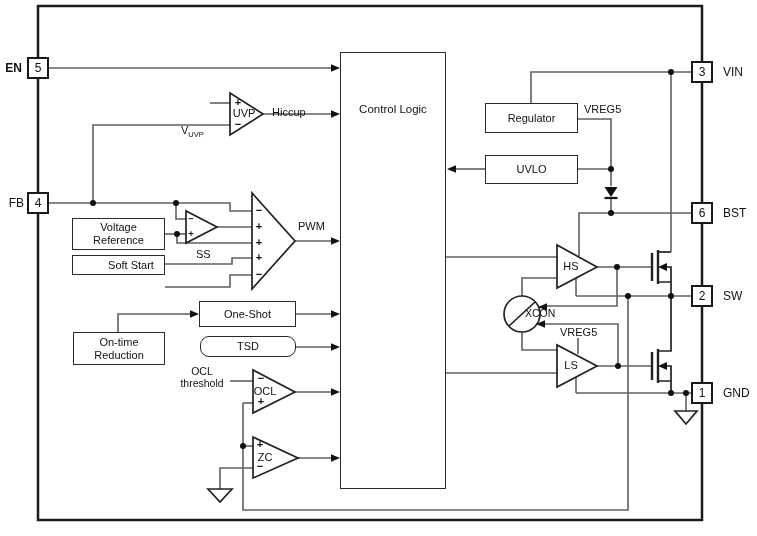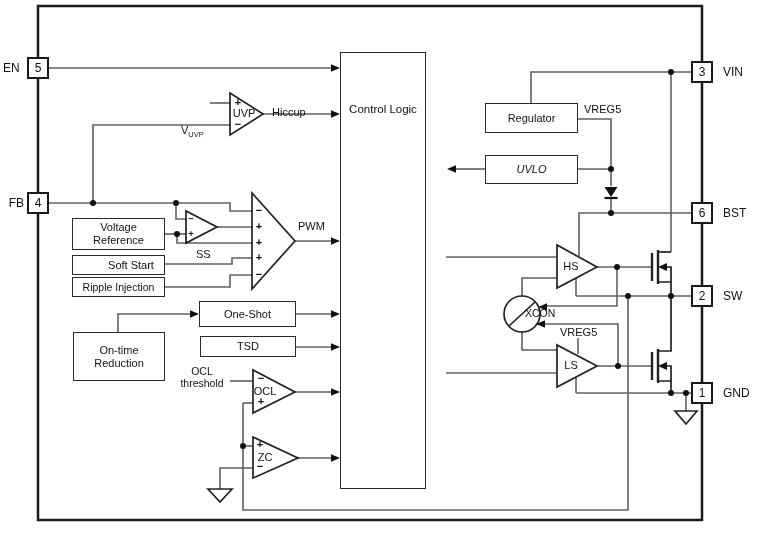--- a/index.html
+++ b/index.html
@@ -144,47 +144,44 @@
       <circle cx="671" cy="72" r="3"></circle>
       <circle cx="617" cy="267" r="3"></circle>
       <circle cx="618" cy="366" r="3"></circle>
       <circle cx="628" cy="296" r="3"></circle>
       <circle cx="671" cy="296" r="3"></circle>
       <circle cx="671" cy="393" r="3"></circle>
       <circle cx="686" cy="393" r="3"></circle>
     </g>
   </svg>
 
-  <div class="box box-cl" style="left:340px;top:52px;width:86px;height:437px;">
+  <div class="box box-cl" style="left:340px;top:52px;width:106px;height:437px;">
     <span>Control Logic</span>
   </div>
   <div class="box" style="left:72px;top:218px;width:93px;height:32px;">
     <span>Voltage</span>
     <span>Reference</span>
   </div>
   <div class="box" style="left:72px;top:255px;width:93px;height:20px;padding-left:25px;">
     <span>Soft Start</span>
   </div>
-  <div class="box" style="left:72px;top:277px;width:93px;height:20px;font-size:10.5px;">
-    <span>Ripple Injection</span>
-  </div>
   <div class="box" style="left:199px;top:301px;width:97px;height:26px;text-align:right;">
     <span>One-Shot</span>
   </div>
-  <div class="box" style="left:200px;top:336px;width:96px;height:21px;">
+  <div class="box" style="left:200px;top:336px;width:96px;height:21px;border-radius:9px;">
     <span>TSD</span>
   </div>
-  <div class="box" style="left:73px;top:332px;width:92px;height:49px;">
+  <div class="box" style="left:73px;top:332px;width:92px;height:33px;">
     <span>On-time</span>
     <span>Reduction</span>
   </div>
   <div class="box" style="left:485px;top:103px;width:93px;height:30px;">
     <span>Regulator</span>
   </div>
-  <div class="box" style="left:485px;top:155px;width:93px;height:29px;font-style:italic;">
+  <div class="box" style="left:485px;top:155px;width:93px;height:29px;">
     <span>UVLO</span>
   </div>
 
   <div class="pin" style="left:27px;top:57px;">
       <span>5</span>
     </div>
   <div class="pin" style="left:27px;top:192px;">
       <span>4</span>
     </div>
   <div class="pin" style="left:691px;top:61px;">
@@ -193,21 +190,21 @@
   <div class="pin" style="left:691px;top:202px;">
       <span>6</span>
     </div>
   <div class="pin" style="left:691px;top:285px;">
       <span>2</span>
     </div>
   <div class="pin" style="left:691px;top:382px;">
       <span>1</span>
     </div>
 
-  <div class="pinlbl" style="left:3px;top:61px;width:21px;text-align:left;">EN</div>
+  <div class="pinlbl" style="left:3px;top:61px;width:21px;text-align:center;font-weight:bold;">EN</div>
   <div class="pinlbl" style="left:3px;top:196px;width:21px;text-align:right;">FB</div>
   <div class="pinlbl" style="left:723px;top:65px;">VIN</div>
   <div class="pinlbl" style="left:723px;top:206px;">BST</div>
   <div class="pinlbl" style="left:723px;top:289px;">SW</div>
   <div class="pinlbl" style="left:723px;top:386px;">GND</div>
 
   <div class="lbl" style="left:272px;top:98px;margin-top:8px;">Hiccup</div>
   <div class="lbl" style="left:298px;top:220px;text-align:center;">PWM</div>
   <div class="lbl" style="left:196px;top:248px;">SS</div>
   <div class="lbl" style="left:181px;top:95px;margin-top:29px;"><span>V</span><sub>UVP</sub></div>

